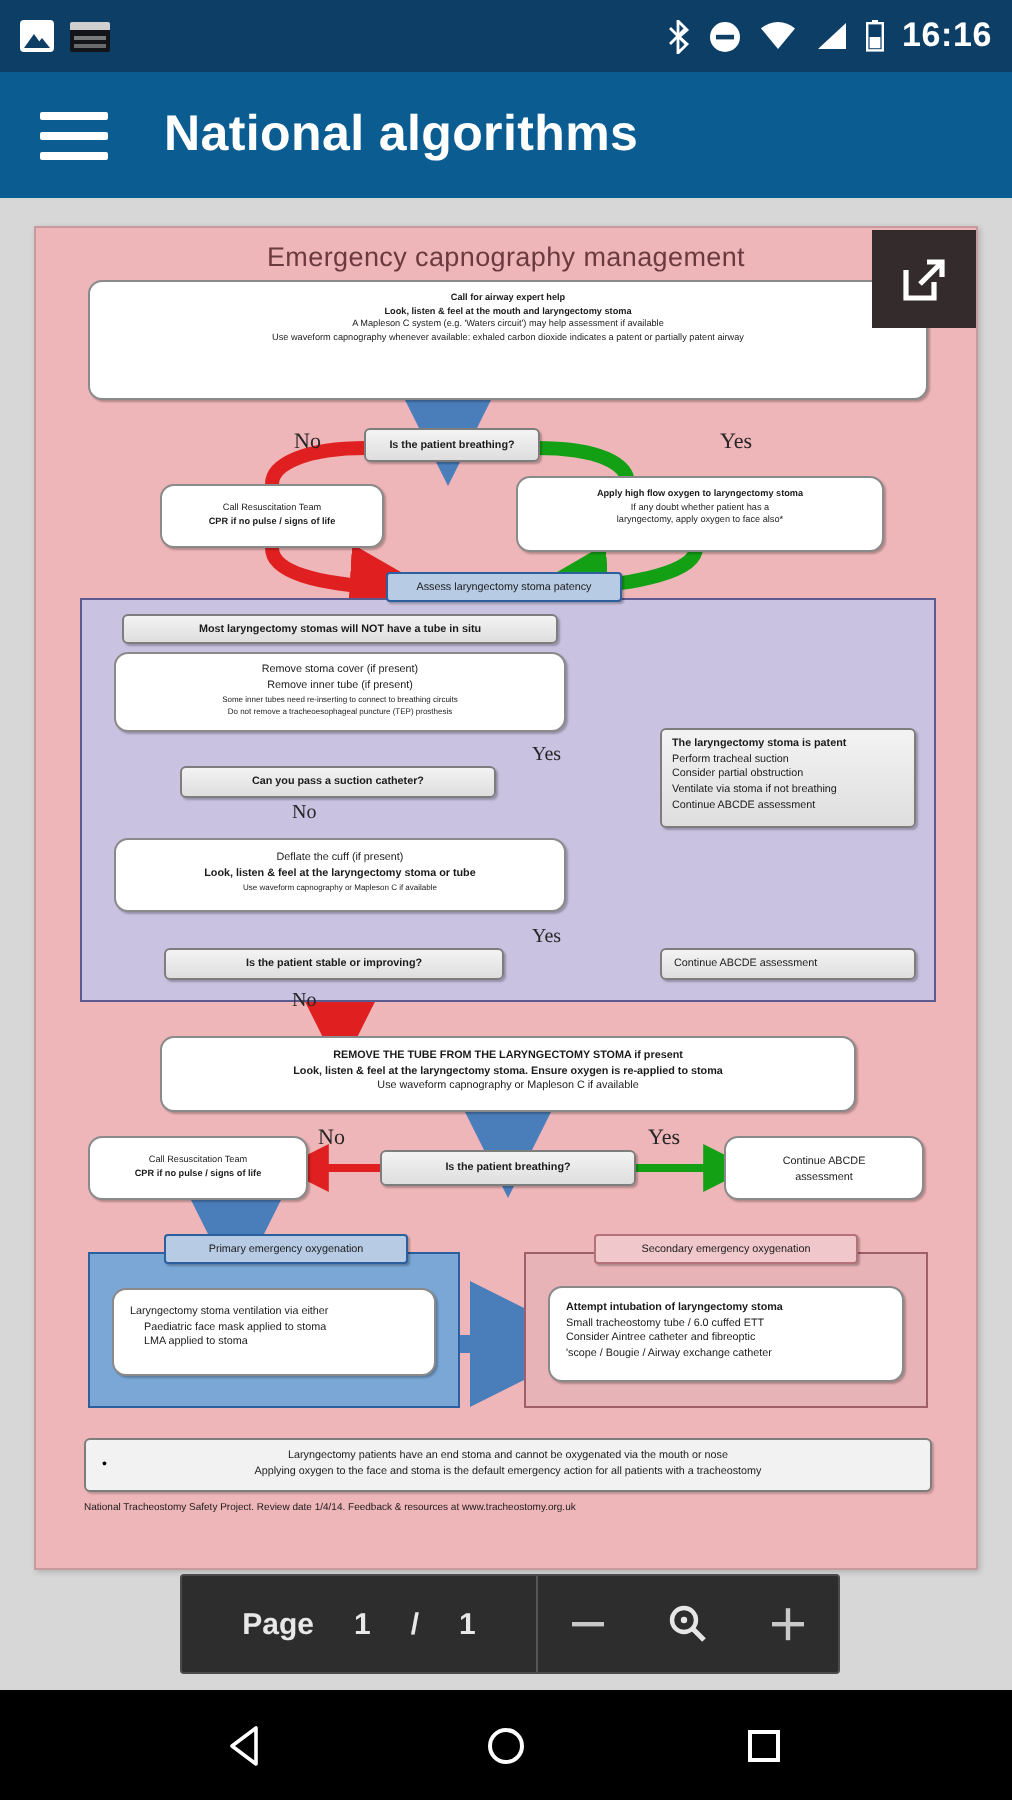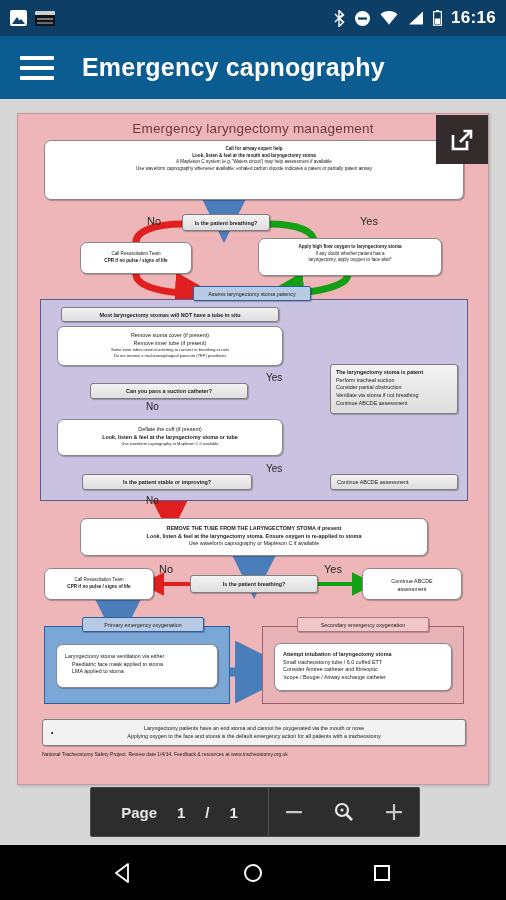--- a/index.html
+++ b/index.html
@@ -90,21 +90,21 @@
     background: #b7cbe4; border: 1px solid #2b5f9e; border-radius: 2px;
   }
   .fbox.pinkband {
     background: #f0c7cb; border: 1px solid #b5717a; border-radius: 2px;
   }
   .fbox.sq { border-radius: 3px; }
   .L  { font-size: 4.6px; line-height: 1.42; color: #1a1a1a; white-space: nowrap; }
   .L.b { font-weight: bold; }
   .L.t5 { font-size: 5.4px; }
   .L.t4 { font-size: 4.0px; }
-  .lbl { position: absolute; font-size: 11px; color: #262626; font-weight: 500; }
+  .lbl { position: absolute; font-size: 11px; color: #262626; font-weight: 500; font-family: Liberation Serif, serif; }
 
   .panel-purple {
     position: absolute; background: #c9c2e0; border: 1px solid #5a5a8e;
   }
   .panel-blue {
     position: absolute; background: #7ba7d7; border: 1px solid #2b5f9e;
   }
   .panel-pink {
     position: absolute; background: #e8b3b7; border: 1px solid #9e5f68;
   }
@@ -180,27 +180,27 @@
       <div class="sb-time">16:16</div>
     </div>
   </div>
 
   <div class="appbar">
     <div class="hamburger">
       <span></span>
       <span></span>
       <span></span>
     </div>
-    <div class="appbar-title">Emergency capnography</div>
+    <div class="appbar-title">National algorithms</div>
   </div>
 
   <div class="viewer">
     <div class="page">
 
-      <div class="doc-title">Emergency laryngectomy management</div>
+      <div class="doc-title">Emergency capnography management</div>
 
       <div class="expand-btn">
         <svg width="26" height="26" viewBox="0 0 26 26">
           <path d="M4 8 L4 22 L18 22 L18 14" fill="none" stroke="#fff" stroke-width="2.6"></path>
           <path d="M11 15 L21 5" stroke="#fff" stroke-width="2.6" fill="none"></path>
           <path d="M14.5 4 L22 4 L22 11.5" fill="none" stroke="#fff" stroke-width="2.6"></path>
         </svg>
       </div>
 
       <svg class="arrows">

